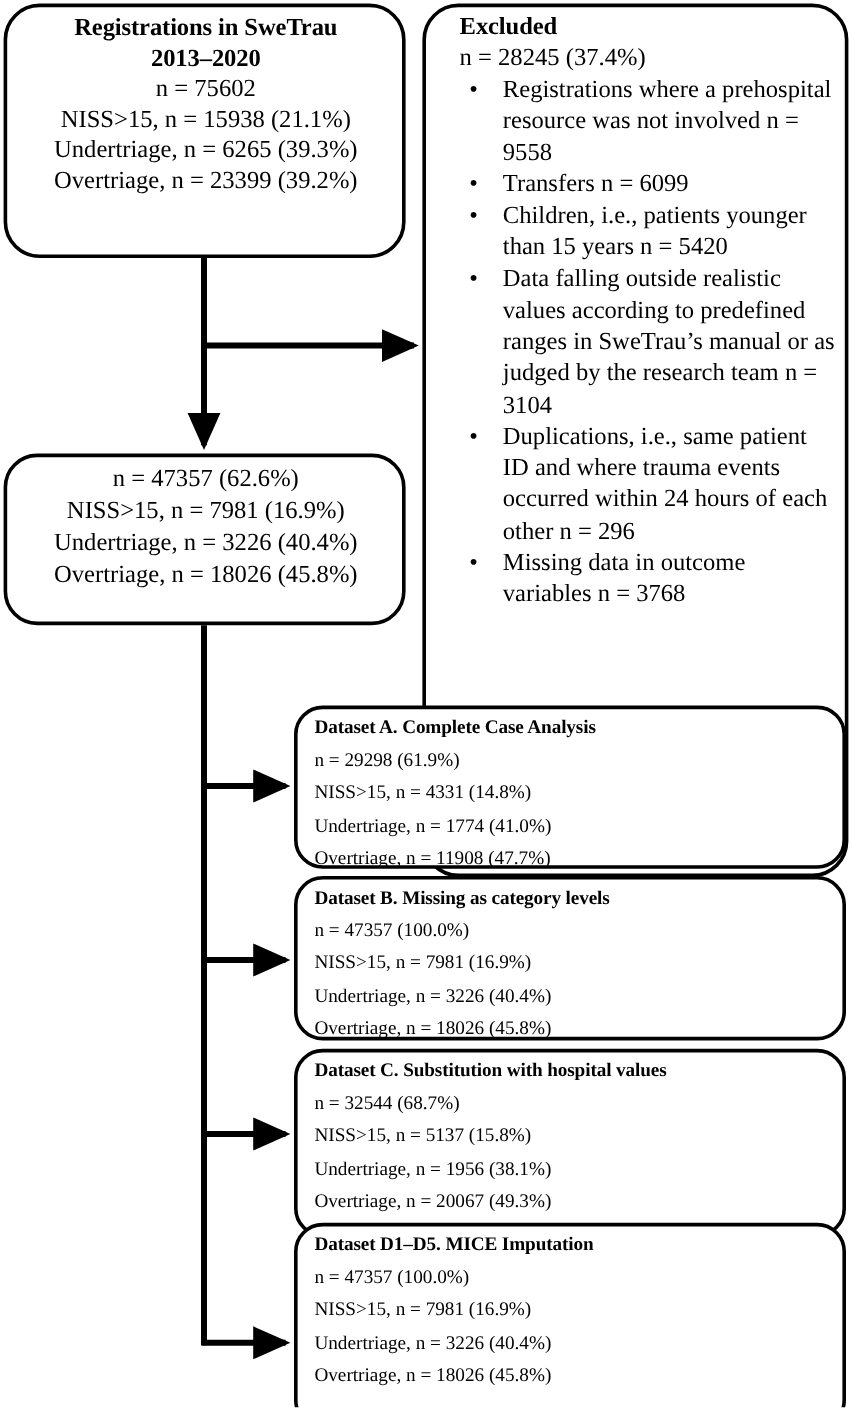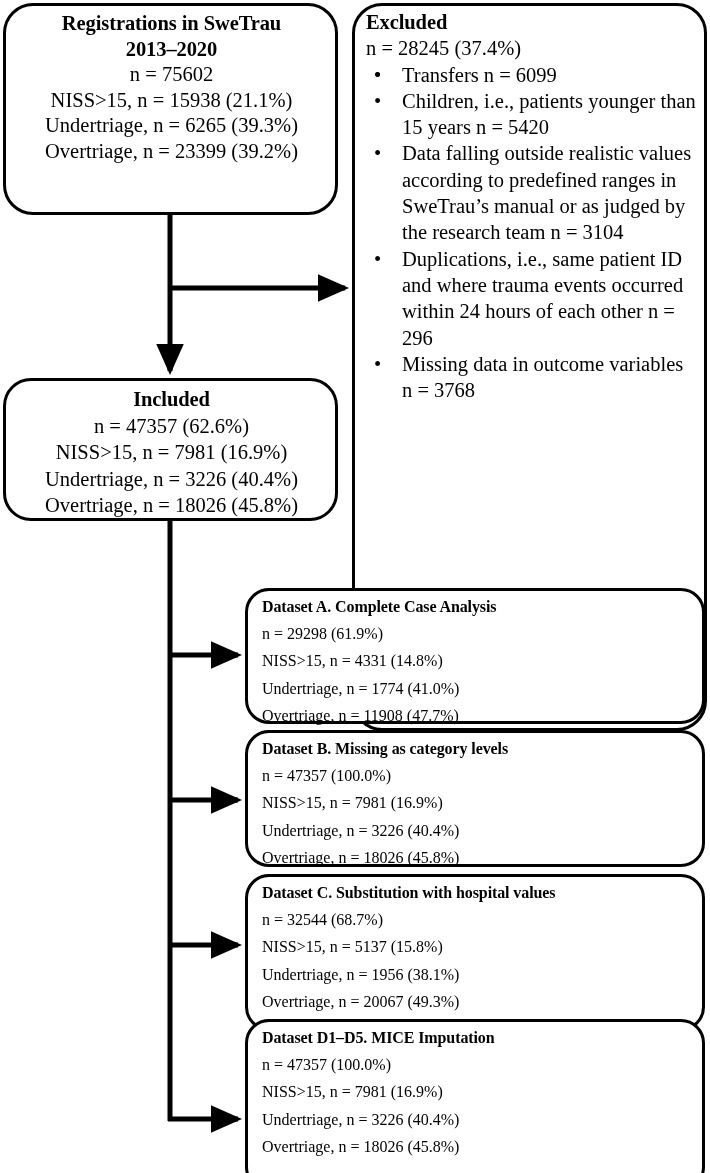--- a/index.html
+++ b/index.html
@@ -57,21 +57,21 @@
   
   #box-excluded {
     left: 352px;
     top: 3px;
     width: 355px;
     height: 728px;
     border-radius: 30px;
     text-align: left;
     font-size: 20.5px;
     line-height: 26.3px;
-    padding: 3px 6px 3px 11px;
+    padding: 3px 6px 3px 28px;
   }
   #box-excluded .bullets {
     list-style: none;
     margin: 0;
     padding: 0;
   }
   #box-excluded .bullets li {
     position: relative;
     padding-left: 36px;
     margin: 0;
@@ -137,20 +137,21 @@
     <div class="line">Undertriage, n = 6265 (39.3%)</div>
     <div class="line">Overtriage, n = 23399 (39.2%)</div>
   </div>
 
   <div class="box" id="box-excluded">
     <div class="title">Excluded</div>
     <div>n = 28245 (37.4%)</div>
     <ul class="bullets">
       <li>
         <span class="dot">•</span>
+        <span>Registrations where a prehospital resource was not involved n = 9558</span>
       </li>
       <li>
         <span class="dot">•</span>
         <span>Transfers n = 6099</span>
       </li>
       <li>
         <span class="dot">•</span>
         <span>Children, i.e., patients younger than 15 years n = 5420</span>
       </li>
       <li>
@@ -162,21 +163,20 @@
         <span>Duplications, i.e., same patient ID and where trauma events occurred within 24 hours of each other n = 296</span>
       </li>
       <li>
         <span class="dot">•</span>
         <span>Missing data in outcome variables n = 3768</span>
       </li>
     </ul>
   </div>
 
   <div class="box" id="box-included">
-    <div class="title line">Included</div>
     <div class="line">n = 47357 (62.6%)</div>
     <div class="line">NISS&gt;15, n = 7981 (16.9%)</div>
     <div class="line">Undertriage, n = 3226 (40.4%)</div>
     <div class="line">Overtriage, n = 18026 (45.8%)</div>
   </div>
 
   <div class="box dataset-box" id="box-dataset-a">
     <div class="title line">Dataset A. Complete Case Analysis</div>
     <div class="line">n = 29298 (61.9%)</div>
     <div class="line">NISS&gt;15, n = 4331 (14.8%)</div>

